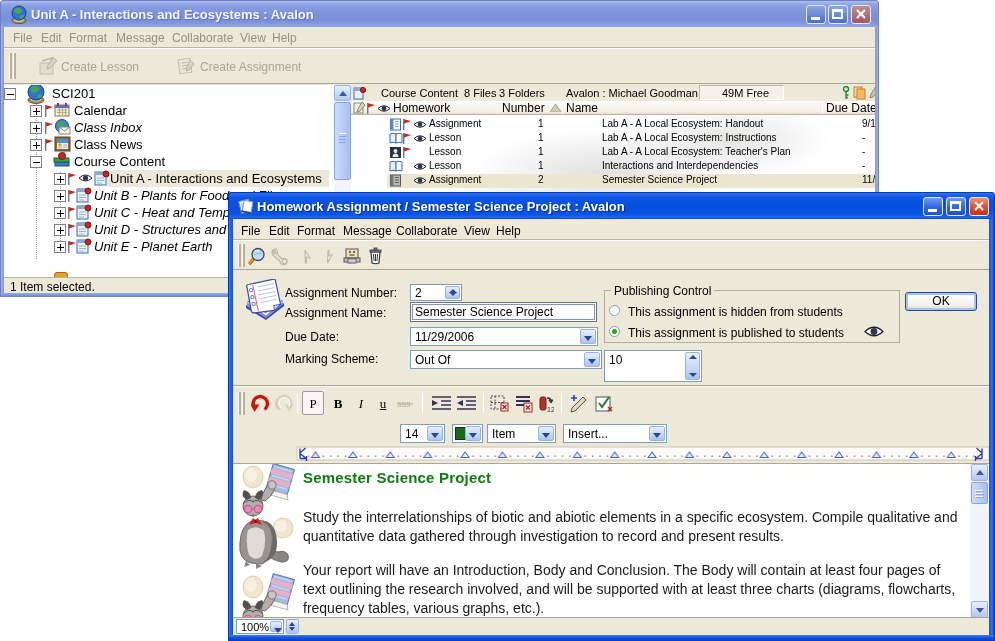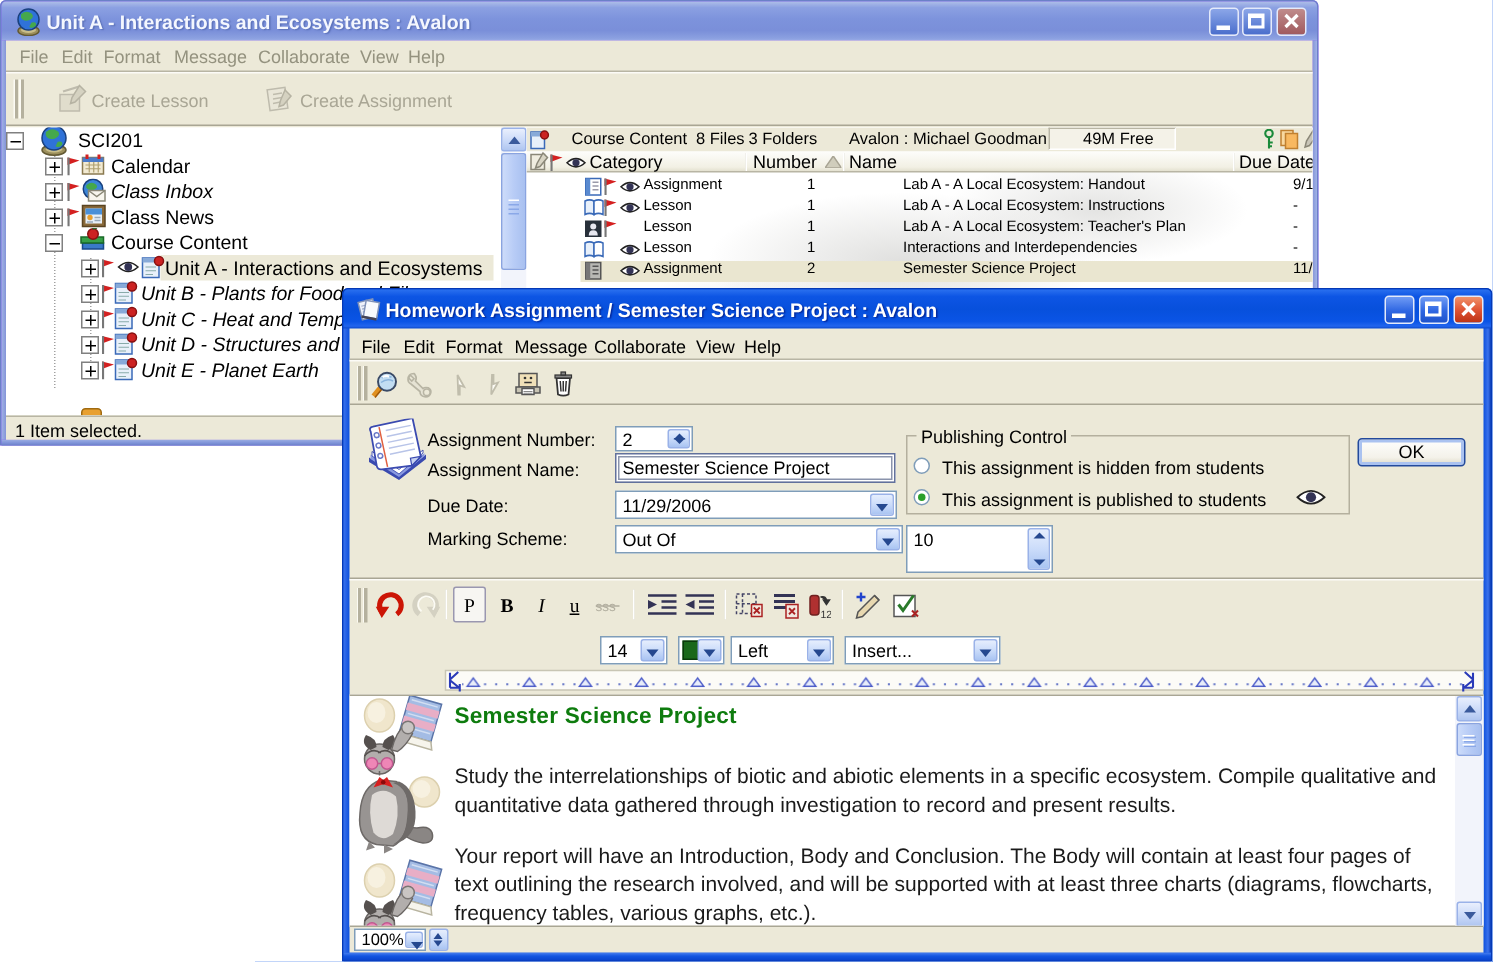--- a/index.html
+++ b/index.html
@@ -3,21 +3,21 @@
 <meta charset="utf-8">
 <style>
 * { margin:0; padding:0; box-sizing:border-box; }
 html,body { width:995px; height:641px; background:#fff; overflow:hidden;
   font-family:"Liberation Sans", sans-serif; }
 body { position:relative; }
 .abs { position:absolute; }
 .nw { white-space:nowrap; }
 
 
-#bgwin { left:0; top:0; width:879px; height:297px; background:#8b5cf6;
+#bgwin { left:0; top:0; width:879px; height:297px; background:#fca5a5;
   border-radius:4px 4px 0 0; box-shadow: inset 0 0 0 1px #6b80c8; }
 #bgtitle { left:1px; top:1px; width:877px; height:26px; border-radius:3px 3px 0 0;
   background:linear-gradient(#aebee8 0%, #8ba0e2 16%, #7d93dc 45%, #7a8fd9 75%, #8ba0e0 94%, #98abe6 100%);
   color:#f4f7fe; font-weight:bold; font-size:13px; }
 #bgtitle .ttext { position:absolute; left:30px; top:6px;
   text-shadow:1px 1px 1px #5a70b8; }
 .capbtn { position:absolute; top:4px; width:20px; height:19px; border-radius:3px;
   border:1px solid #e4eafa; }
 #bgcontent { left:4px; top:27px; width:871px; height:266px; background:#ece9d8; }
 #bgmenu { left:0; top:0; width:871px; height:21px; color:#94927f; font-size:12px; border-bottom:1px solid #b8b5a4; }
@@ -379,21 +379,21 @@
             <path d="M9 1 L12 4 L7 10 L4 11 L5 8 Z" fill="#d8d4c4" stroke="#8a8778"></path>
           </svg>
           <svg class="abs" style="left:15px;top:1px" width="10" height="12" viewBox="0 0 10 12">
               <path d="M1 1 L9 3 L1 6 Z" fill="#d42020"></path>
               <rect x="1" y="1" width="1.4" height="11" fill="#777"></rect>
             </svg>
           <svg class="abs" style="left:26px;top:3px" width="14" height="9" viewBox="0 0 14 9">
             <path d="M1 4.5 Q7 -1 13 4.5 Q7 10 1 4.5 Z" fill="#fff" stroke="#222"></path>
             <circle cx="7" cy="4.5" r="2.4" fill="#335"></circle>
           </svg>
-          <span class="abs nw" style="left:42px;top:0">Category</span>
+          <span class="abs nw" style="left:42px;top:0">Homework</span>
           <div class="sep" style="left:146px"></div>
           <span class="abs nw" style="left:151px;top:0">Number</span>
           <svg class="abs" style="left:199px;top:3px" width="11" height="8" viewBox="0 0 11 8">
               <path d="M5.5 0 L11 8 L0 8 Z" fill="#d0cdbc" stroke="#a8a494"></path>
             </svg>
           <div class="sep" style="left:211px"></div>
           <span class="abs nw" style="left:215px;top:0">Name</span>
           <div class="sep" style="left:471px"></div>
           <span class="abs nw" style="left:475px;top:0">Due Date</span>
         </div>
@@ -674,21 +674,21 @@
     <div id="fmtbar2" class="abs">
       <div class="field" style="left:167px;top:6px;width:45px;height:19px">
           <span class="tx">14</span>
           <div class="dnbtn"></div>
         </div>
       <div class="field" style="left:219px;top:6px;width:31px;height:19px">
           <div class="abs" style="left:2px;top:2px;width:11px;height:13px;background:#1a681a;border:1px solid #0a3a0a"></div>
           <div class="dnbtn"></div>
         </div>
       <div class="field" style="left:254px;top:6px;width:69px;height:19px">
-          <span class="tx">Left</span>
+          <span class="tx">Item</span>
           <div class="dnbtn"></div>
         </div>
       <div class="field" style="left:330px;top:6px;width:104px;height:19px">
           <span class="tx">Insert...</span>
           <div class="dnbtn"></div>
         </div>
     </div>
     <div id="ruler" class="abs">
       <svg width="756" height="19" viewBox="0 0 756 19">
         <defs>

